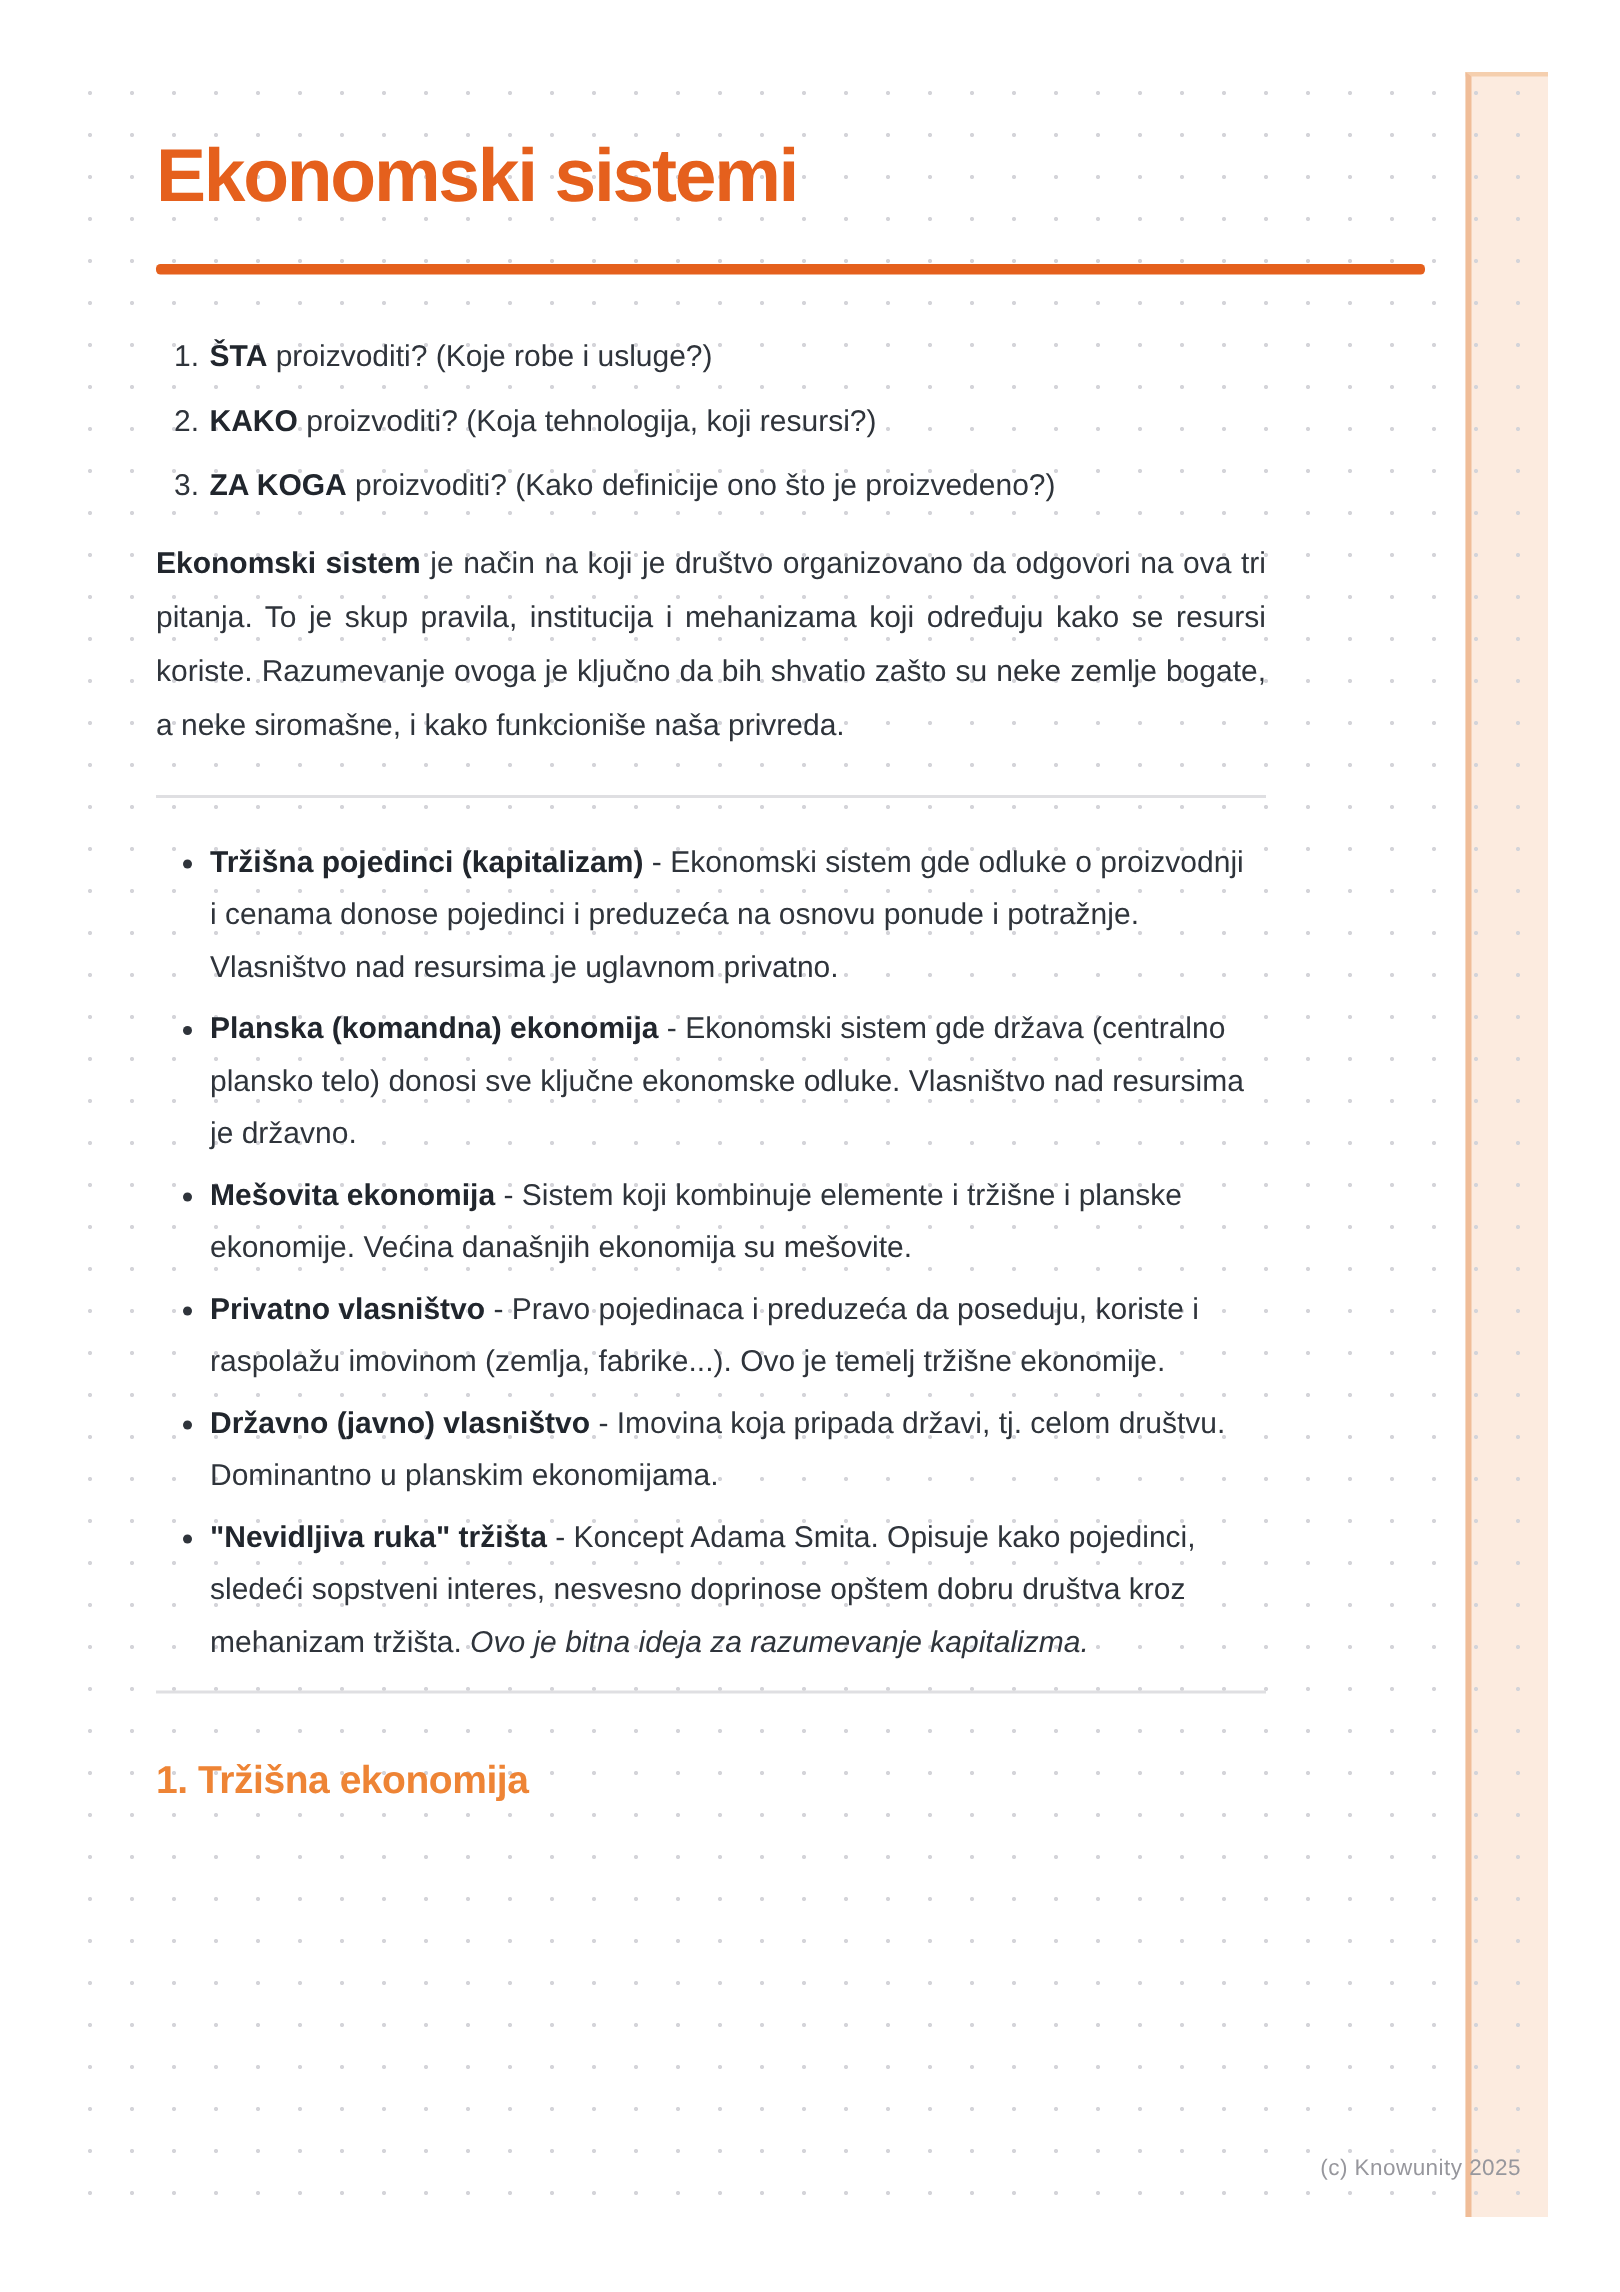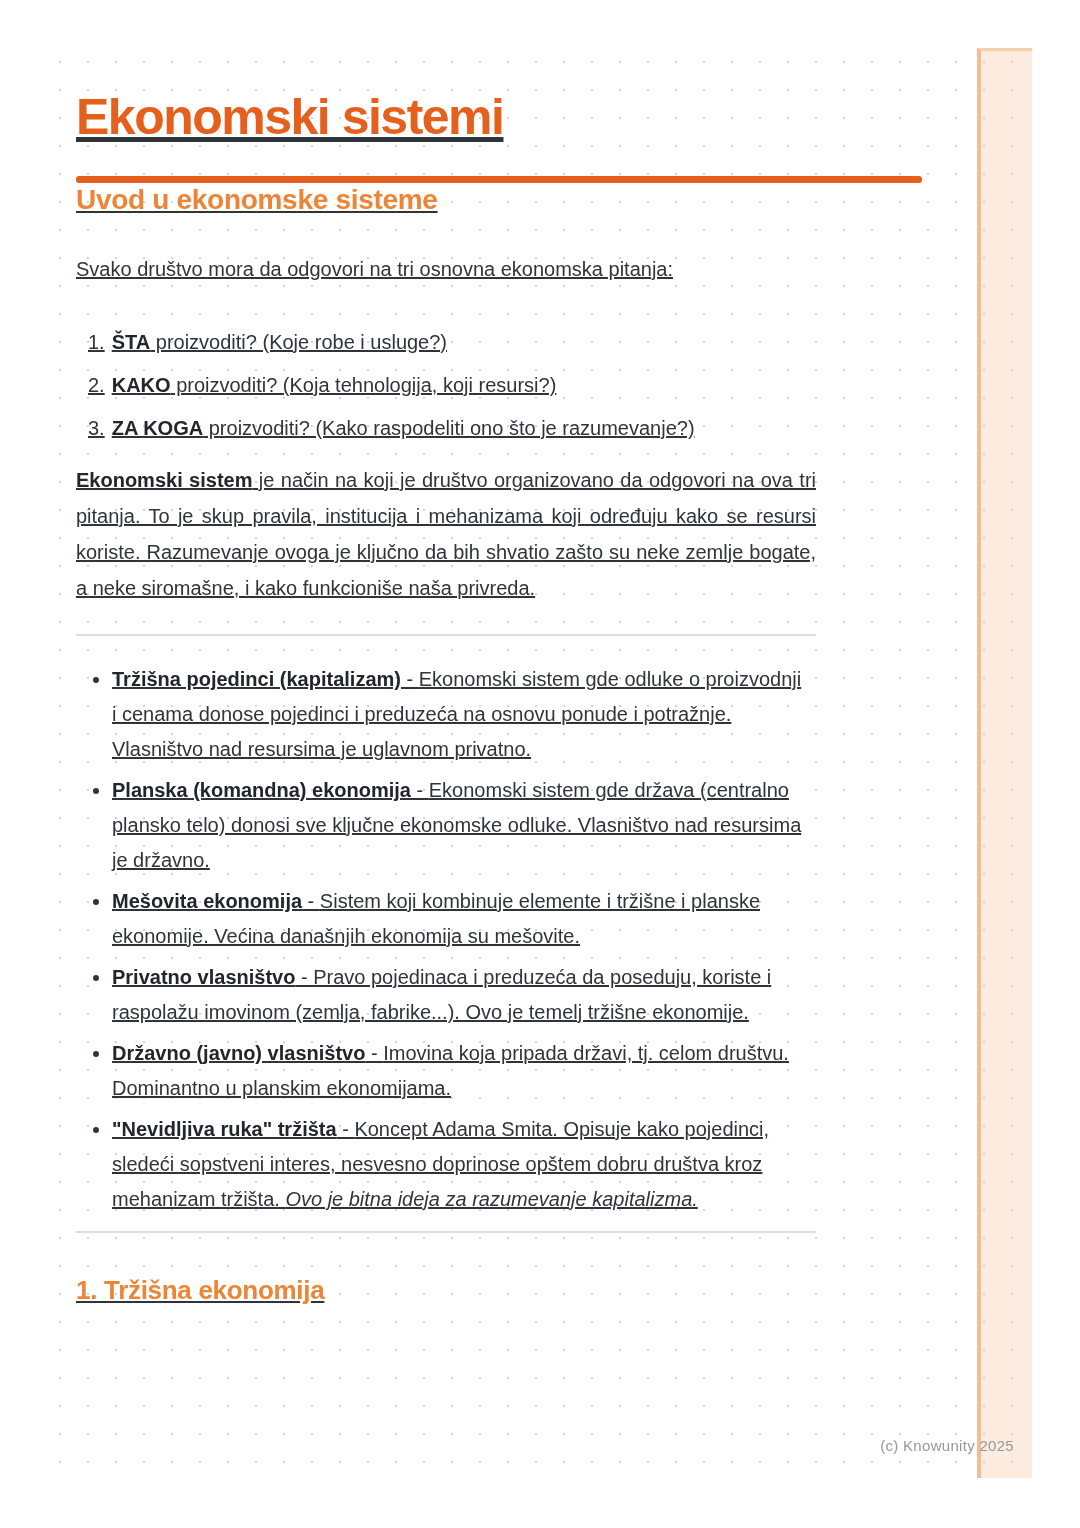--- a/index.html
+++ b/index.html
@@ -12,21 +12,21 @@
     position:absolute; left:46px; top:48px; width:988px; height:1428px;
     background-image:radial-gradient(circle, #d4d4d9 1.3px, transparent 1.5px);
     background-size:28px 28px; pointer-events:none; z-index:2;
   }
   
   .edge-strip {
     position:absolute; left:977px; top:48px; width:55px; height:1430px;
     background:#fcebdf; border-left:4px solid #f0bd98; border-top:3px solid #f5cfae;
     box-sizing:border-box; z-index:1;
   }
-  .content { position:absolute; left:76px; top:88px; width:846px; color:#2f343b; z-index:3;text-decoration:underline; }
+  .content { position:absolute; left:104px; top:88px; width:846px; color:#2f343b; z-index:3; }
   h1.doc-title {
     margin:0; font-size:50px; line-height:58px; font-weight:bold;
     color:#e5601d; letter-spacing:-1.5px;
   }
   .title-rule { margin-top:30px; width:846px; height:7px; background:#e5601d; border-radius:3px; }
   h2.sec { margin:0; font-size:28px; line-height:34px; font-weight:bold; color:#ee8435; letter-spacing:-0.3px; }
   .h2-intro { margin-top:47px; }
   .h2-terms { margin-top:38px; }
   .h2-analysis { margin-top:36px; }
   h3.sub { margin:42px 0 0 0; font-size:26px; line-height:31px; font-weight:bold; color:#ee8435; letter-spacing:-0.3px; }
@@ -51,33 +51,31 @@
 
 <div class="page">
   <div class="edge-strip"></div>
   <div class="dots"></div>
 
   <div class="content">
 
     <h1 class="doc-title">Ekonomski sistemi</h1>
     <div class="title-rule"></div>
 
-    <h2 class="sec h2-intro">Uvod u ekonomske sisteme</h2>
 
-    <p class="lead-p">Svako društvo mora da odgovori na tri osnovna ekonomska pitanja:</p>
 
     <ol class="qlist">
       <li>
         <span class="num">1.</span><b class="strong">ŠTA</b><span> proizvoditi? (Koje robe i usluge?)</span>
       </li>
       <li>
         <span class="num">2.</span><b class="strong">KAKO</b><span> proizvoditi? (Koja tehnologija, koji resursi?)</span>
       </li>
       <li>
-        <span class="num">3.</span><b class="strong">ZA KOGA</b><span> proizvoditi? (Kako raspodeliti ono što je razumevanje?)</span>
+        <span class="num">3.</span><b class="strong">ZA KOGA</b><span> proizvoditi? (Kako definicije ono što je proizvedeno?)</span>
       </li>
     </ol>
 
     <p class="def-p">
       <b class="strong">Ekonomski sistem</b><span> je način na koji je društvo organizovano da odgovori na ova tri pitanja. To je skup pravila, institucija i mehanizama koji određuju kako se resursi koriste. Razumevanje ovoga je ključno da bih shvatio zašto su neke zemlje bogate, a neke siromašne, i kako funkcioniše naša privreda.</span>
     </p>
 
     <div class="divider div-1"></div>
 
 

